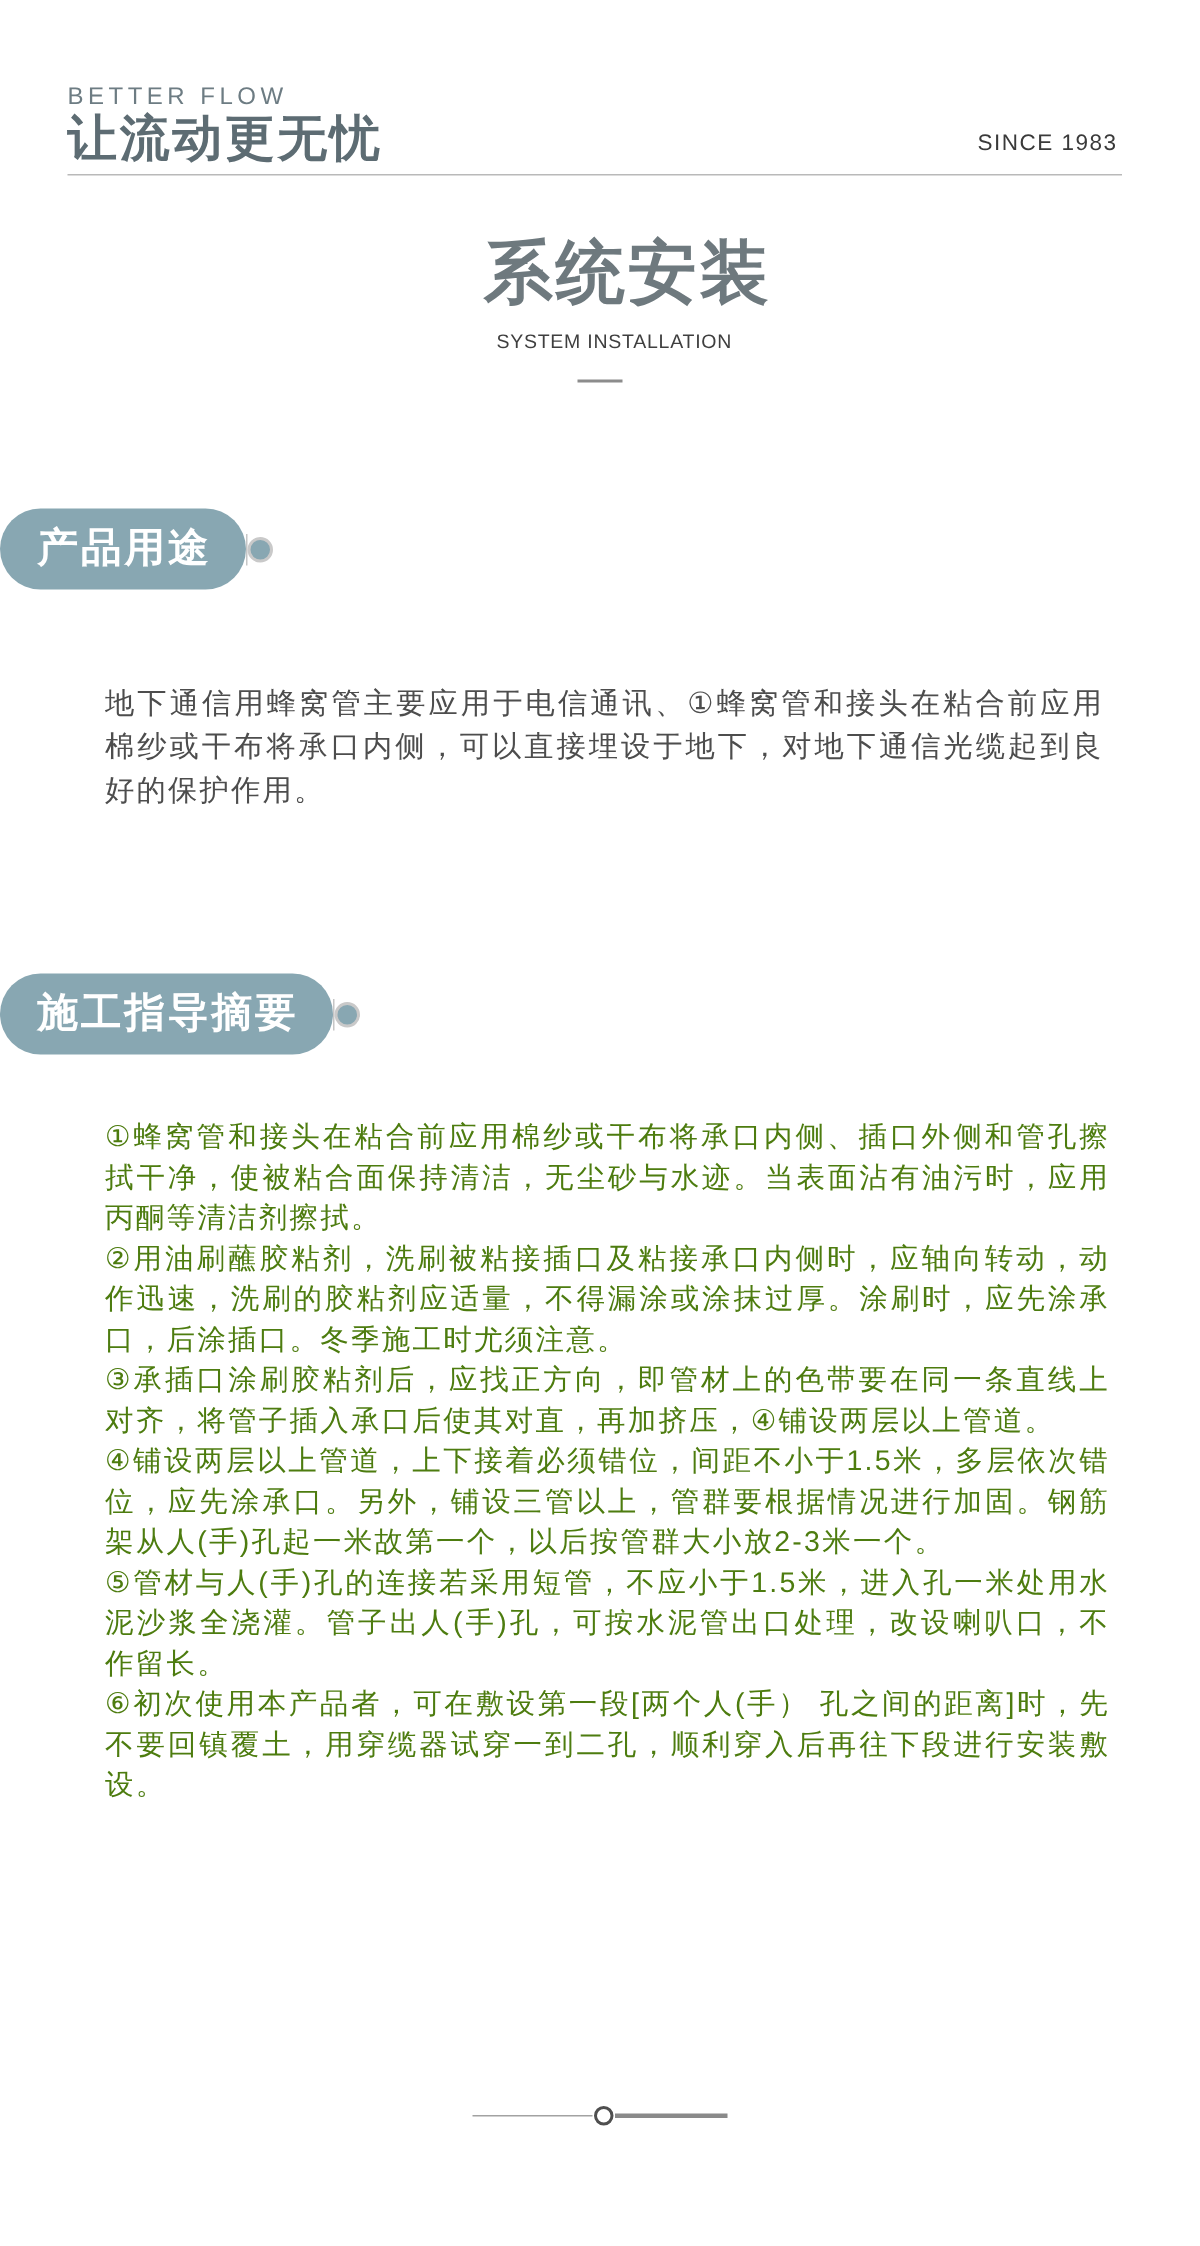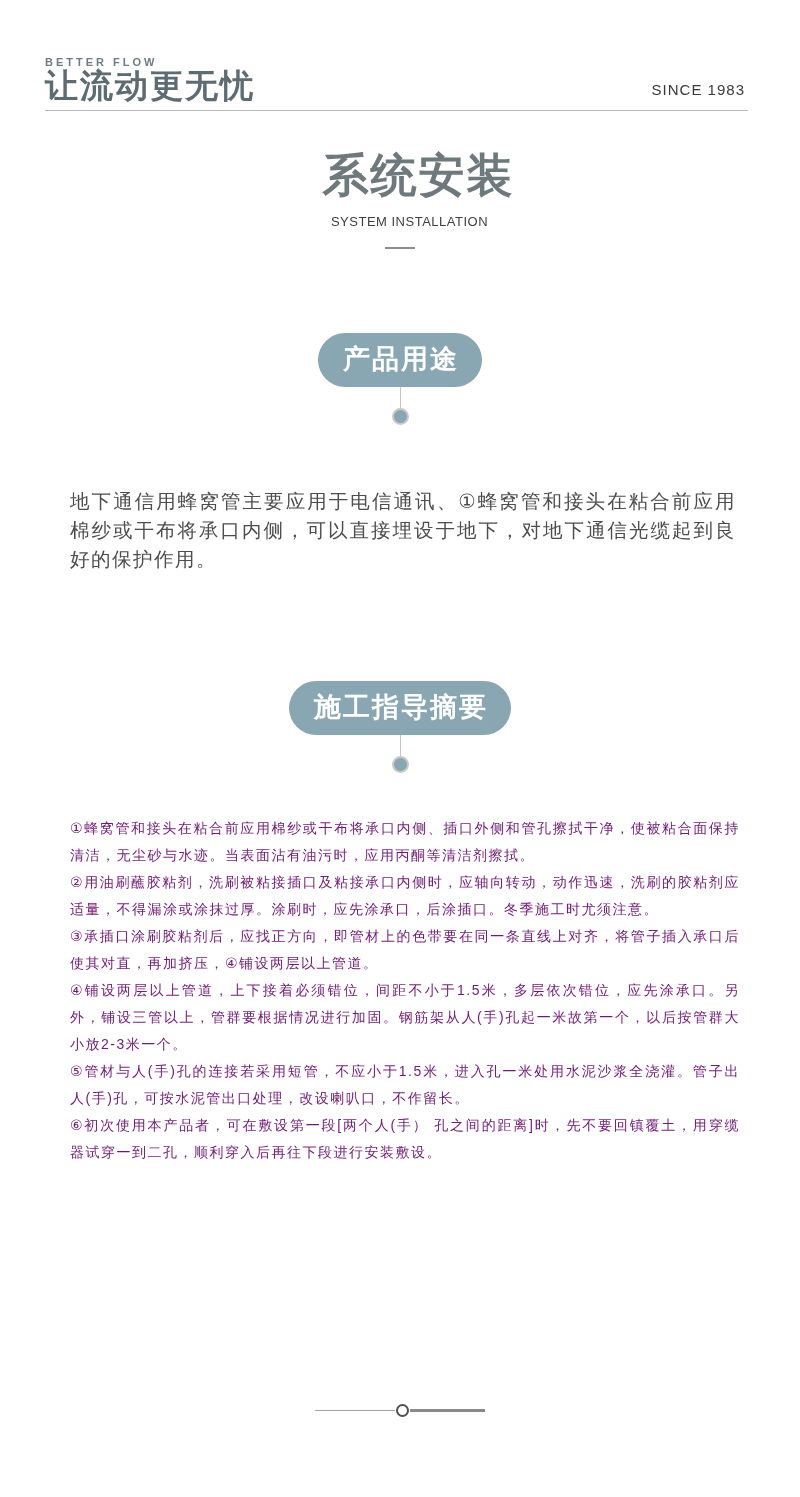--- a/index.html
+++ b/index.html
@@ -16,25 +16,24 @@
   }
 
   
   .header {
     display: flex;
     justify-content: space-between;
     align-items: flex-end;
     padding: 56px 55px 0 45px;
   }
   .brand-tagline {
-    font-size: 11px;
+    font-size: 16px;
     letter-spacing: 3px;
     color: #6d7c83;
     margin-bottom: 3px;
-    font-weight: bold;
   }
   .brand-logo-text {
     font-size: 33px;
     font-weight: bold;
     letter-spacing: 2px;
     color: #5d6c73;
     line-height: 36px;
     font-family: Liberation Mono, monospace;
   }
   .since-label {
@@ -70,21 +69,21 @@
   .title-dash {
     width: 30px;
     height: 2px;
     background: #8c8c8c;
     margin: 18px auto 0 auto;
   }
 
   
   .badge-wrap {
     display: flex;
-    flex-direction: column;
+    flex-direction: row;
     align-items: center;
   }
   .badge-wrap.first { margin-top: 84px; }
   .badge-wrap.second { margin-top: 107px; }
   .badge {
     display: inline-block;
     background: #88a7b2;
     color: #ffffff;
     font-size: 27px;
     font-weight: bold;
@@ -111,24 +110,24 @@
   .intro-paragraph {
     margin: 62px 64px 0 70px;
     font-size: 19.5px;
     letter-spacing: 1.5px;
     line-height: 29px;
     color: #4d4d4d;
     text-align: justify;
   }
   .guide-list {
     margin: 42px 60px 0 70px;
-    font-size: 14px;
+    font-size: 19px;
     letter-spacing: 1.5px;
     line-height: 27px;
-    color: #701a75;
+    color: #4d7c0f;
     text-align: justify;
   }
   .guide-list p { margin: 0; }
 
   
   .footer-deco {
     position: absolute;
     left: 0;
     top: 1404px;
     width: 100%;

